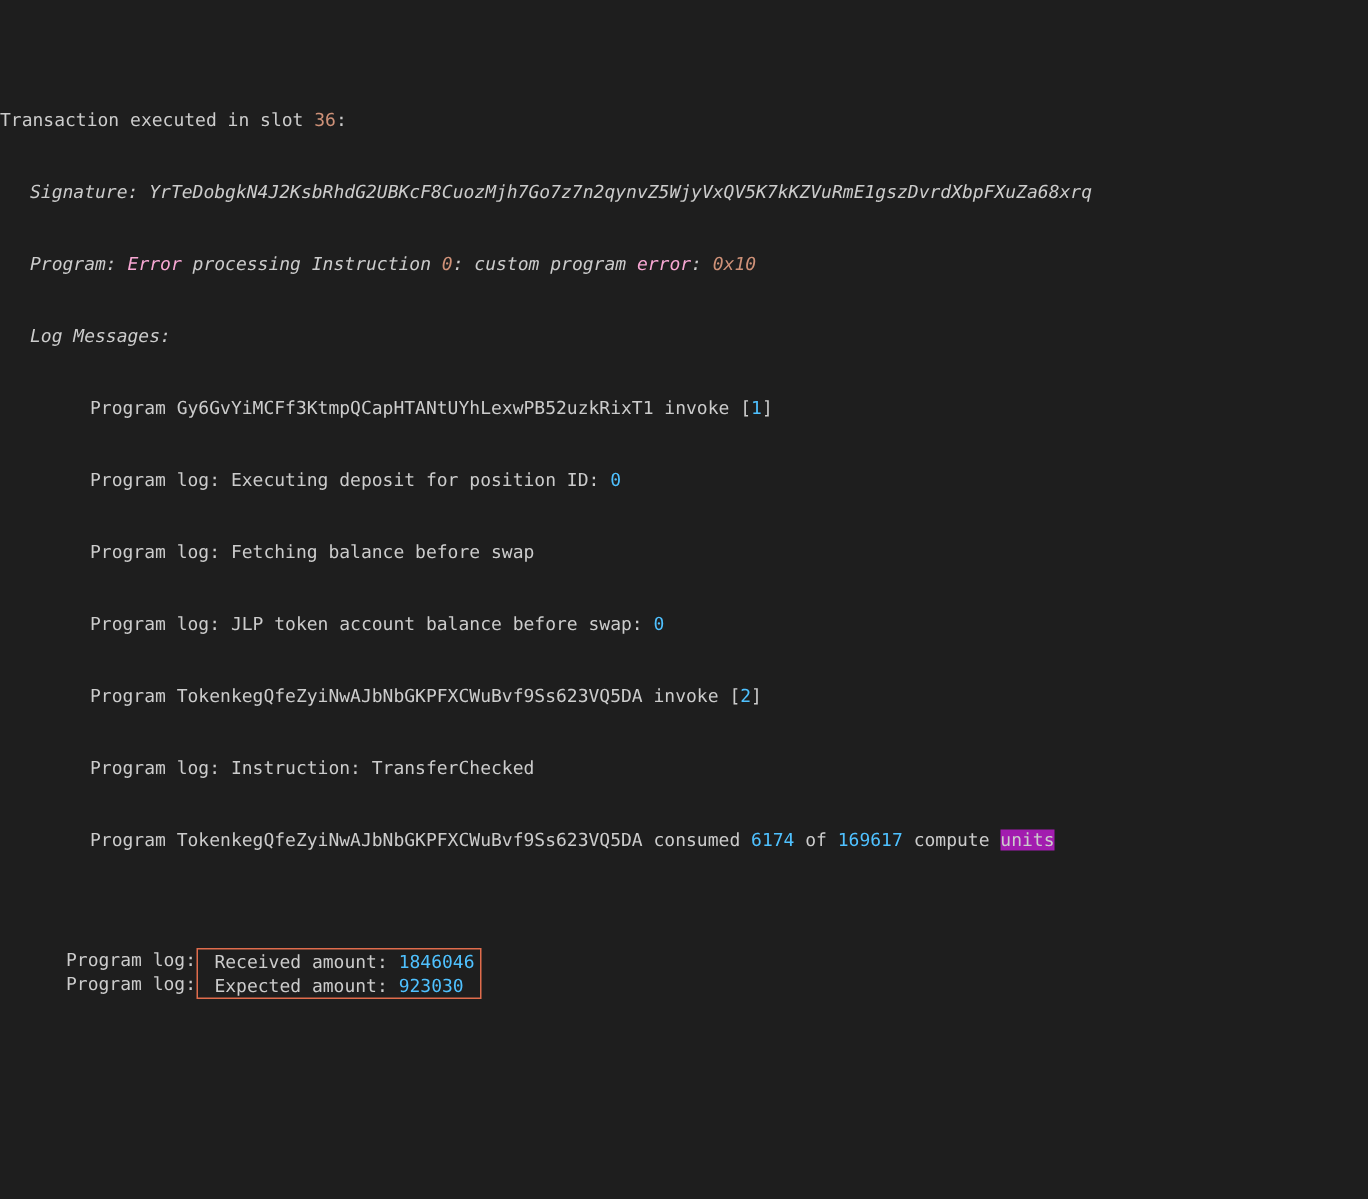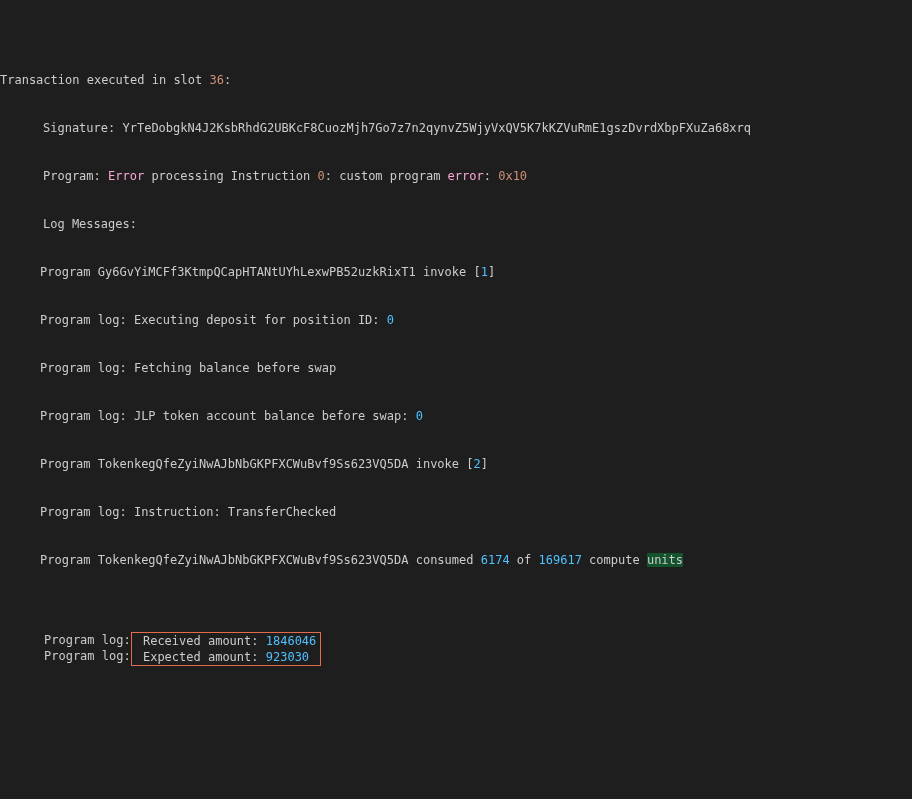--- a/index.html
+++ b/index.html
@@ -10,26 +10,26 @@
     font-size: 12px;
     line-height: 16px;
     color: #cccccc;
     width: 912px;
   }
   .pane {
     padding: 8px 0 8px 0;
     white-space: pre;
   }
   .ln { display: block; }
-  .i1 { padding-left: 43px; }
-  .i2 { padding-left: 40px; }
+  .i1 { padding-left: 20px; font-style: italic; }
+  .i2 { padding-left: 60px; }
   .num { color: #ce9178; }      
   .err { color: #f9a8d4; }
   .link { color: #4fc1ff; }
-  .sel { background: #14532d; }
+  .sel { background: #a21caf; }
   .box {
     display: inline-block;
     border: 1px solid #e06c4c;
     padding: 0 4px;
     position: relative;
   }
   .boxrow { white-space: pre; }
   .wrapgroup {
     display: flex;
     align-items: flex-start;

